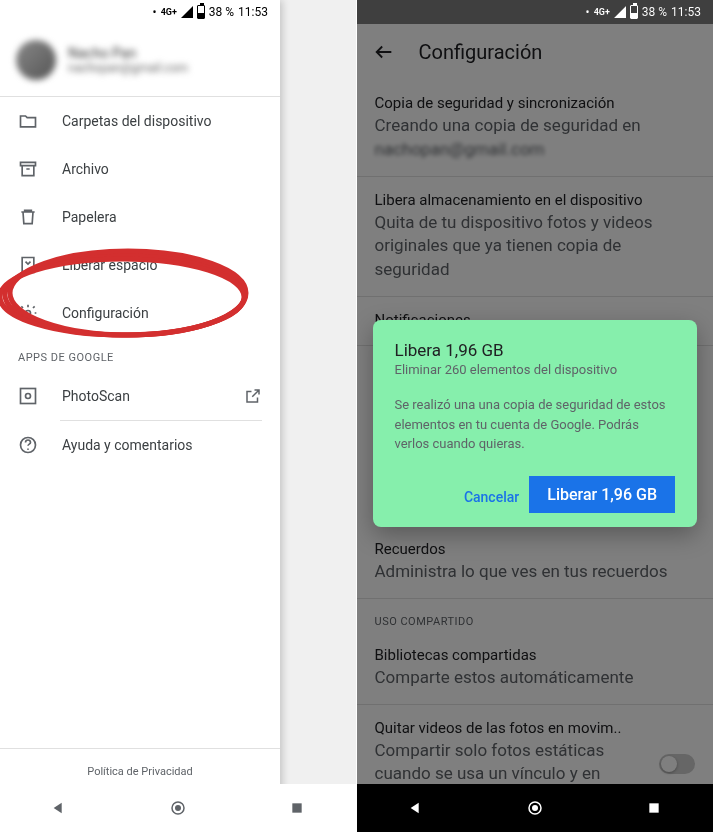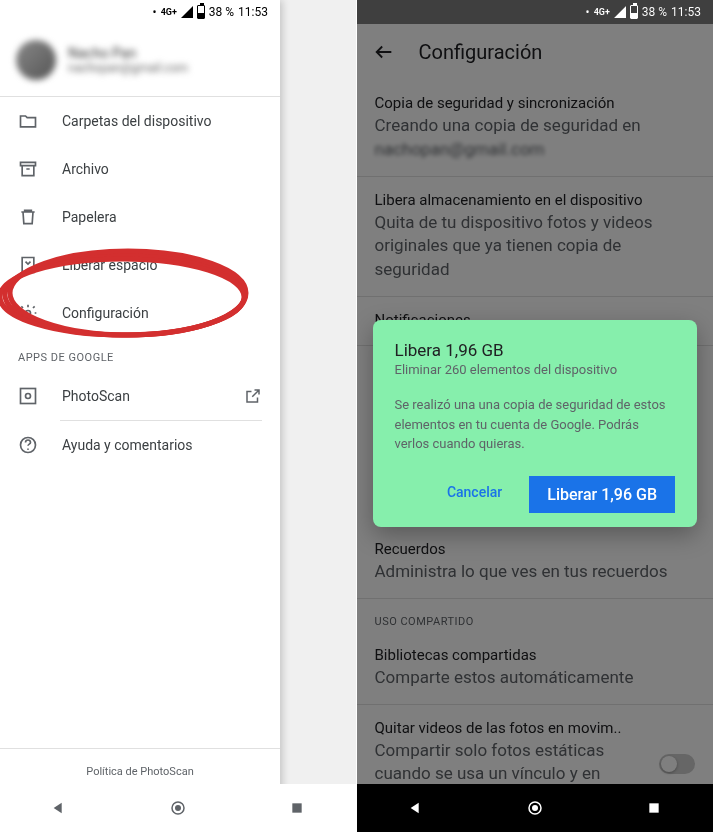--- a/index.html
+++ b/index.html
@@ -70,21 +70,21 @@
     .toggle-row { display: flex; align-items: center; }
     .toggle-row .setting-item { flex: 1; }
     .toggle { width: 36px; height: 20px; background: #ccc; border-radius: 10px; margin-right: 18px; position: relative; }
     .toggle::after { content: ''; position: absolute; left: 2px; top: 2px; width: 16px; height: 16px; background: #fff; border-radius: 50%; box-shadow: 0 1px 3px rgba(0,0,0,0.3); }
     
     
     .dialog { position: absolute; left: 16px; right: 16px; top: 320px; background: #86efac; border-radius: 8px; padding: 20px 22px 14px; z-index: 10; box-shadow: 0 8px 24px rgba(0,0,0,0.3); }
     .dialog-title { font-size: 17px; color: #202124; margin-bottom: 2px; }
     .dialog-sub { font-size: 13px; color: #5f6368; margin-bottom: 18px; }
     .dialog-body { font-size: 13px; color: #5f6368; line-height: 1.5; margin-bottom: 22px; }
-    .dialog-actions { display: flex; justify-content: flex-end; gap: 17px; align-items: flex-start; }
+    .dialog-actions { display: flex; justify-content: flex-end; gap: 0; align-items: flex-end; }
     .btn-text { color: #1a73e8; font-size: 14px; font-weight: 500; padding: 8px 10px; }
     .btn-primary { background: #1a73e8; color: #fff; font-size: 16px; font-weight: 500; padding: 9px 18px; border-radius: 0; }
     
     
     svg { display: block; }
   </style>
 </head>
 <body>
 
 <div class="left-panel">
@@ -186,21 +186,21 @@
         <svg width="20" height="20" viewBox="0 0 24 24">
             <circle cx="12" cy="12" r="9" fill="none" stroke="#5f6368" stroke-width="2"></circle>
             <path fill="none" stroke="#5f6368" stroke-width="2" d="M9 9c0-2 1-3 3-3s3 1 3 3-3 2-3 4"></path>
             <circle cx="12" cy="17" r="1" fill="#5f6368"></circle>
           </svg>
       </span>
       <span class="menu-label">Ayuda y comentarios</span>
     </div>
 
     <div class="footer">
-      <div>Política de PhotoScan</div>
+      <div>Política de Privacidad</div>
       <div class="footer-dot">•</div>
       <div>Condiciones del servicio</div>
     </div>
 
     <div class="nav-bar nav-left">
       <span class="nav-btn">
           <svg width="16" height="16" viewBox="0 0 24 24">
             <path fill="#5f6368" d="M16 4l-12 8 12 8z"></path>
           </svg>
         </span>

